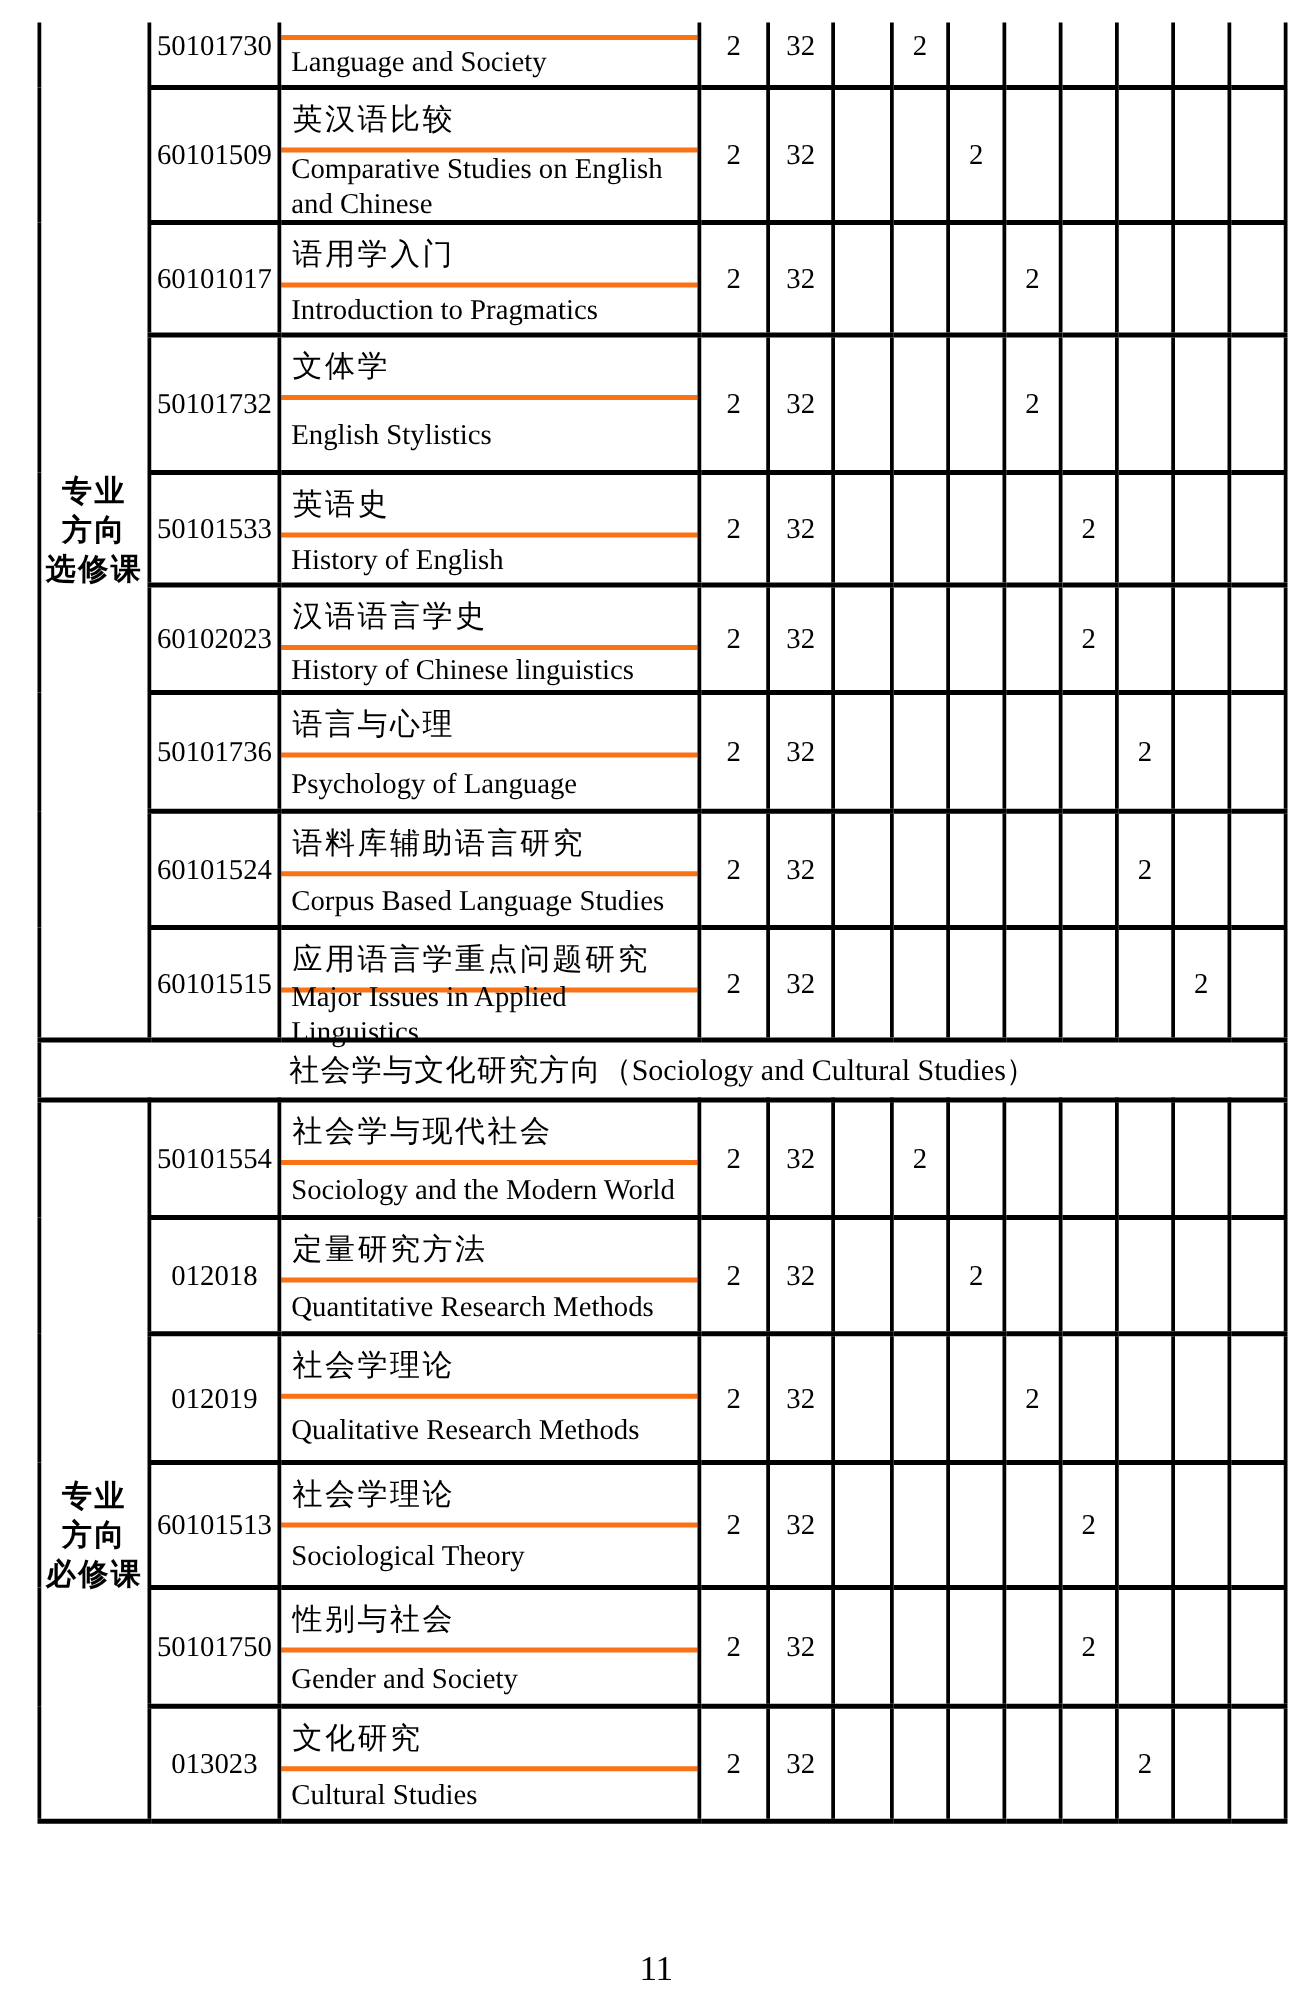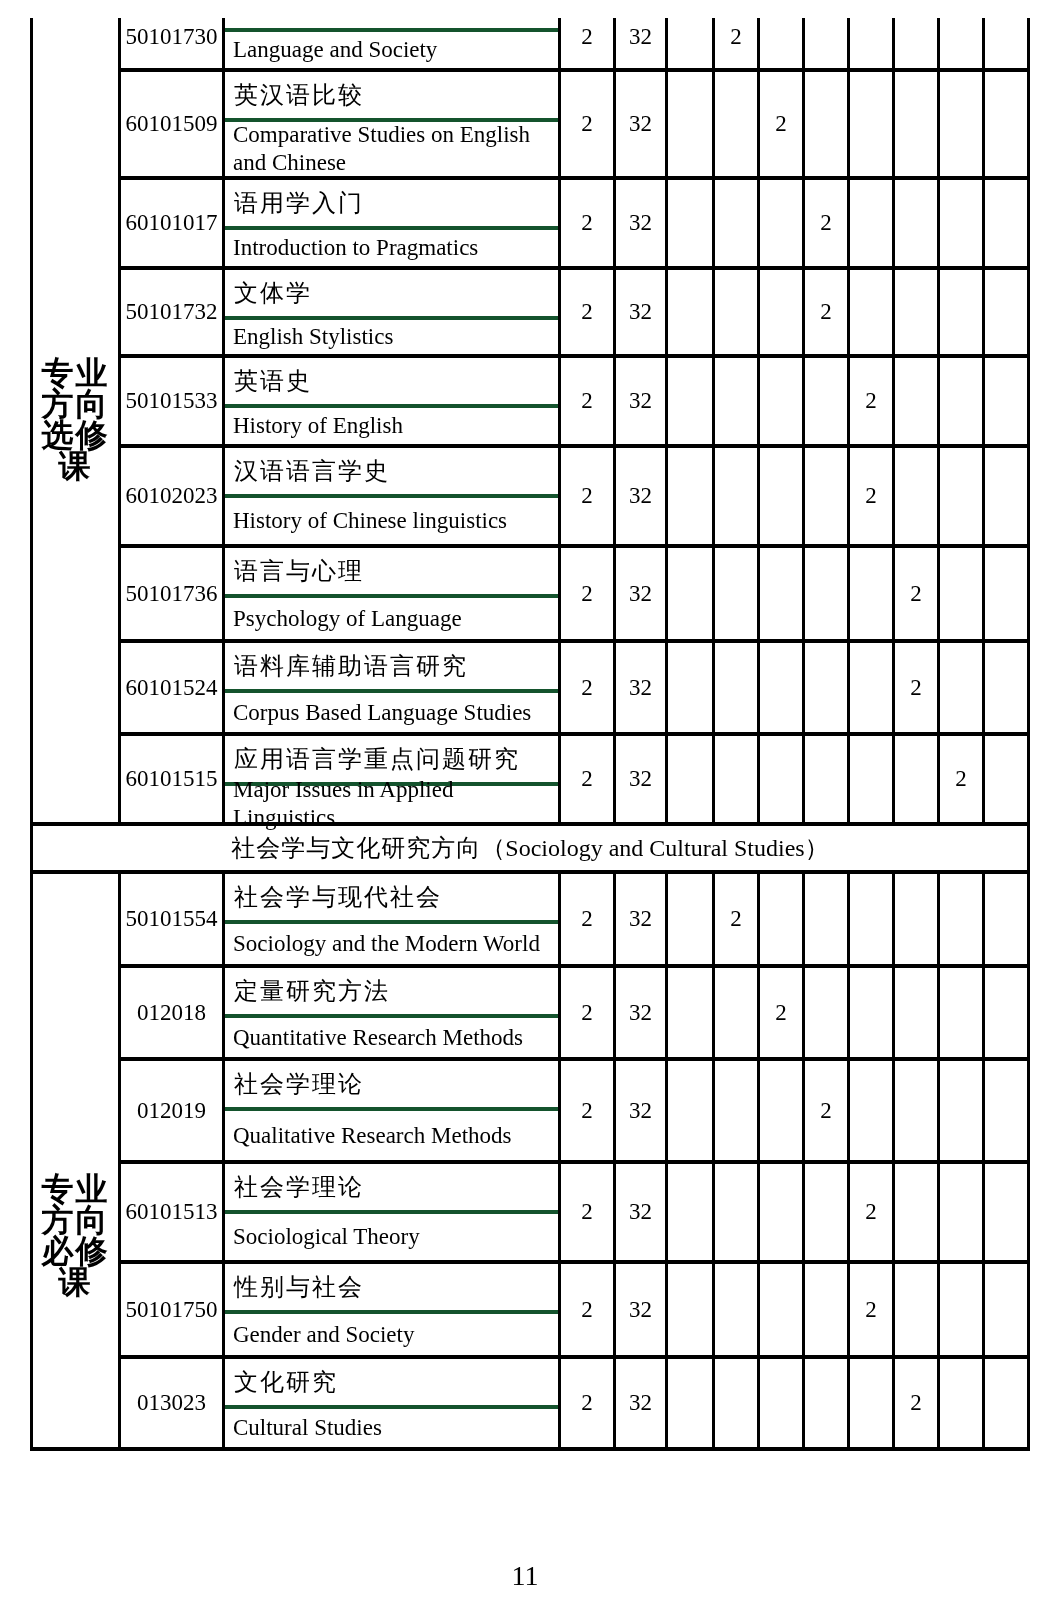--- a/index.html
+++ b/index.html
@@ -15,32 +15,32 @@
   td{
     border:4px solid #000;
     border-left-width:3px;border-right-width:3px;
     padding:0;background:#fff;
   }
   tr.first-cut td{border-top:none;}
   table.curriculum{border-bottom:1px solid #000;}
   
   td.cat{
     font-family:"Liberation Sans","DejaVu Sans",sans-serif;
-    font-weight:bold;font-size:32px;letter-spacing:2px;
+    font-weight:bold;font-size:24px;letter-spacing:2px;
     text-align:center;vertical-align:middle;line-height:31px;
   }
   td.cat.push{vertical-align:top;padding-top:300px;}
   
   td.code,td.num,td.sem{
     font-size:23px;text-align:center;vertical-align:middle;
   }
   
   td.name{vertical-align:top;}
   .cn{
-    height:46px;border-bottom:4px solid #14532d;
+    height:46px;border-bottom:4px solid #f97316;
     display:flex;align-items:center;padding-left:9px;
     font-size:24px;letter-spacing:2px;overflow:hidden;
   }
   .en{
     display:flex;align-items:center;padding-left:8px;padding-right:8px;
     font-size:23px;line-height:28px;
   }
   
   .cliptop{
     height:50px;overflow:hidden;display:flex;
@@ -152,21 +152,21 @@
     <td class="sem"></td>
     <td class="sem"></td>
     <td class="sem"></td>
     <td class="sem"></td>
   </tr>
 
   <tr>
     <td class="code">50101732</td>
     <td class="name">
       <div class="cn">文体学</div>
-      <div class="en" style="height:34px">English Stylistics</div>
+      <div class="en" style="height:56px">English Stylistics</div>
     </td>
     <td class="num">2</td>
     <td class="num">32</td>
     <td class="sem"></td>
     <td class="sem"></td>
     <td class="sem"></td>
     <td class="sem"><span>2</span></td>
     <td class="sem"></td>
     <td class="sem"></td>
     <td class="sem"></td>
@@ -188,21 +188,21 @@
     <td class="sem"><span>2</span></td>
     <td class="sem"></td>
     <td class="sem"></td>
     <td class="sem"></td>
   </tr>
 
   <tr>
     <td class="code">60102023</td>
     <td class="name">
       <div class="cn">汉语语言学史</div>
-      <div class="en" style="height:46px">History of Chinese linguistics</div>
+      <div class="en" style="height:32px">History of Chinese linguistics</div>
     </td>
     <td class="num">2</td>
     <td class="num">32</td>
     <td class="sem"></td>
     <td class="sem"></td>
     <td class="sem"></td>
     <td class="sem"></td>
     <td class="sem"><span>2</span></td>
     <td class="sem"></td>
     <td class="sem"></td>

